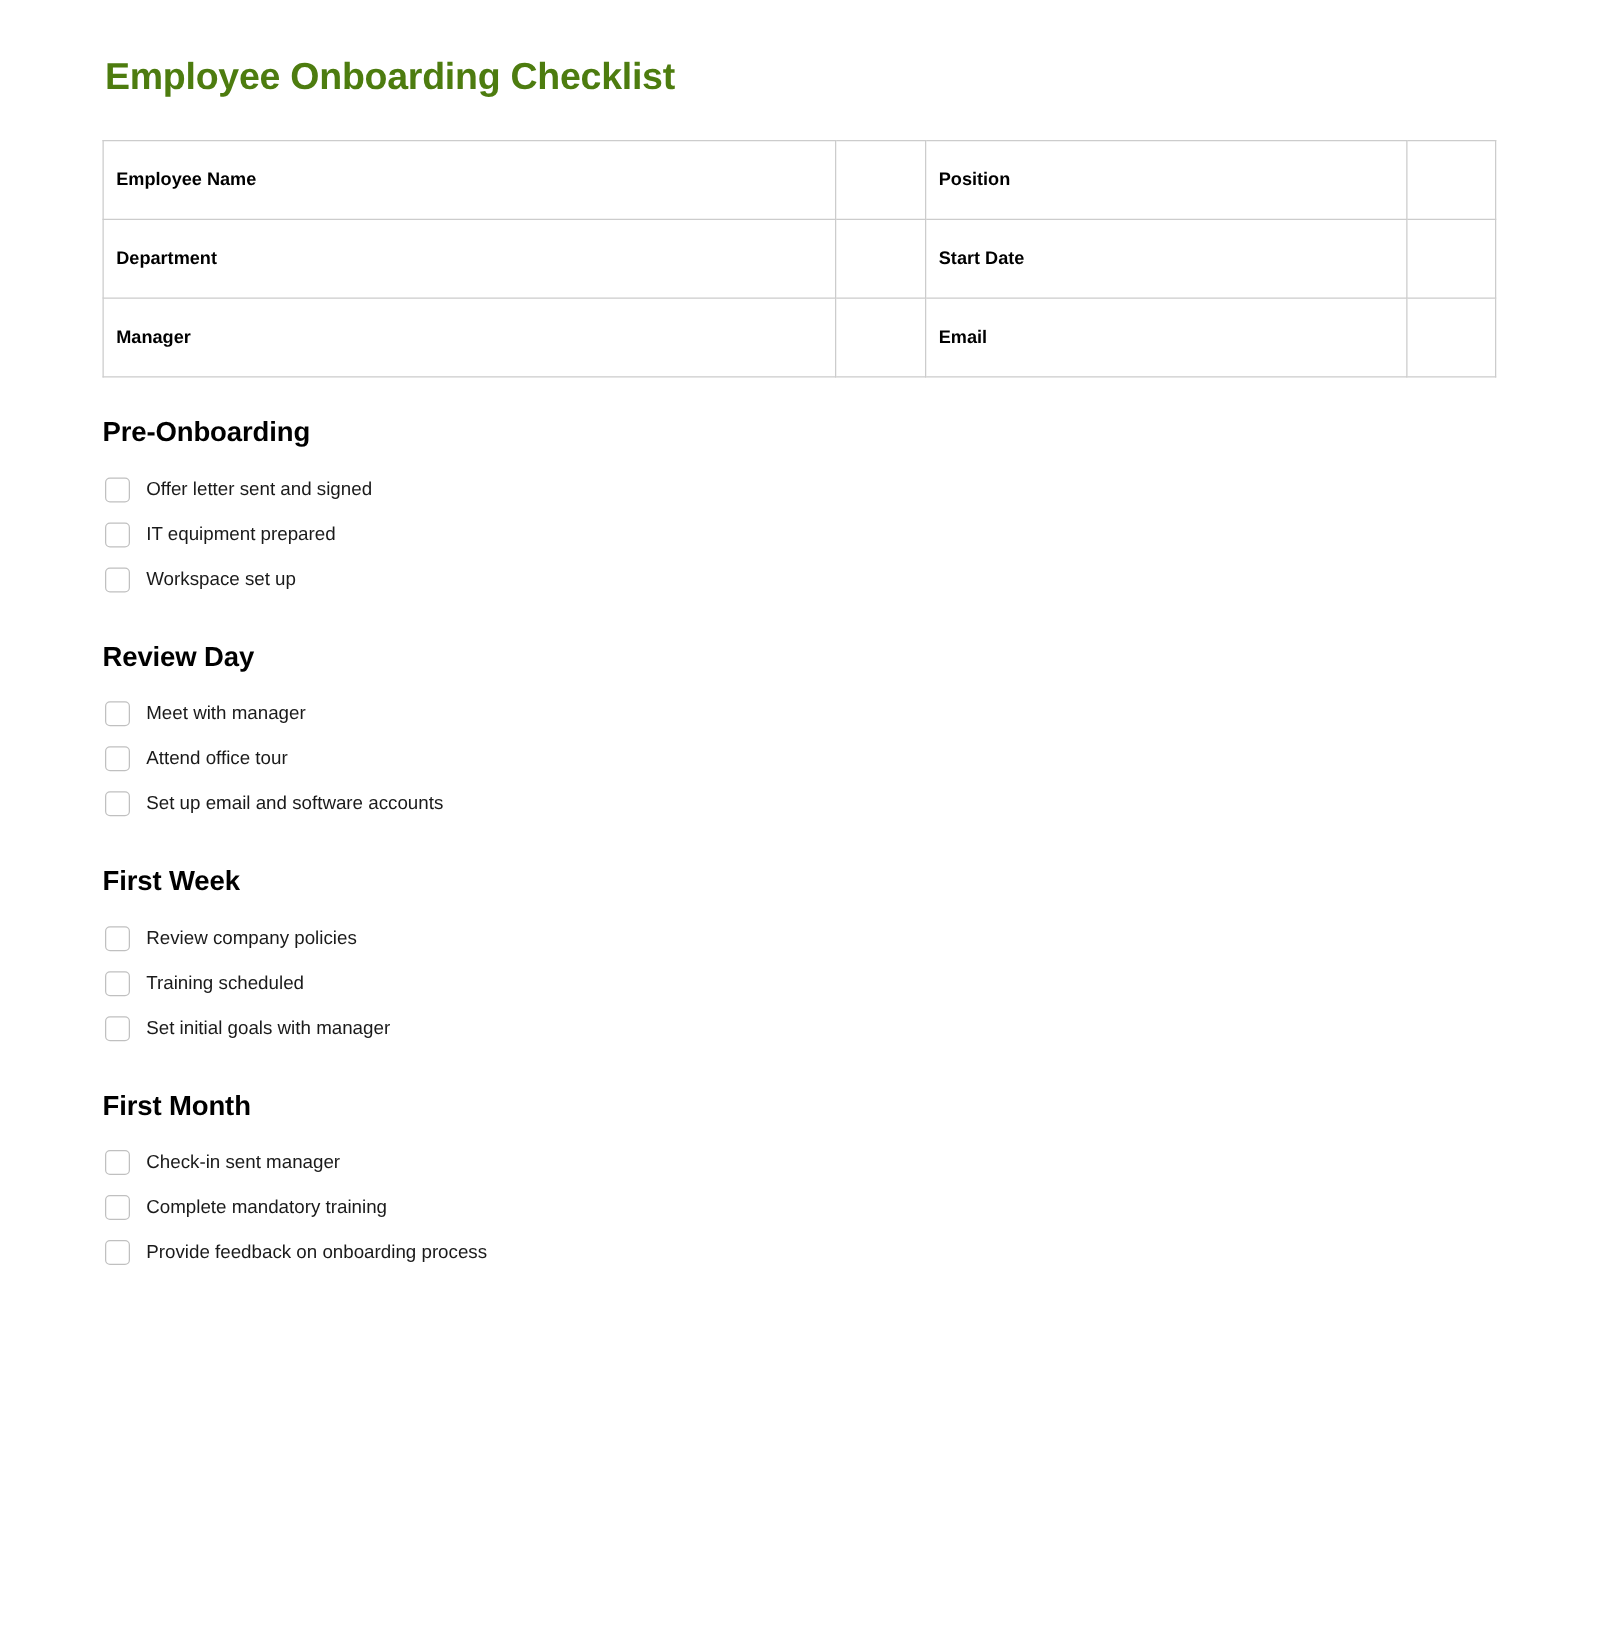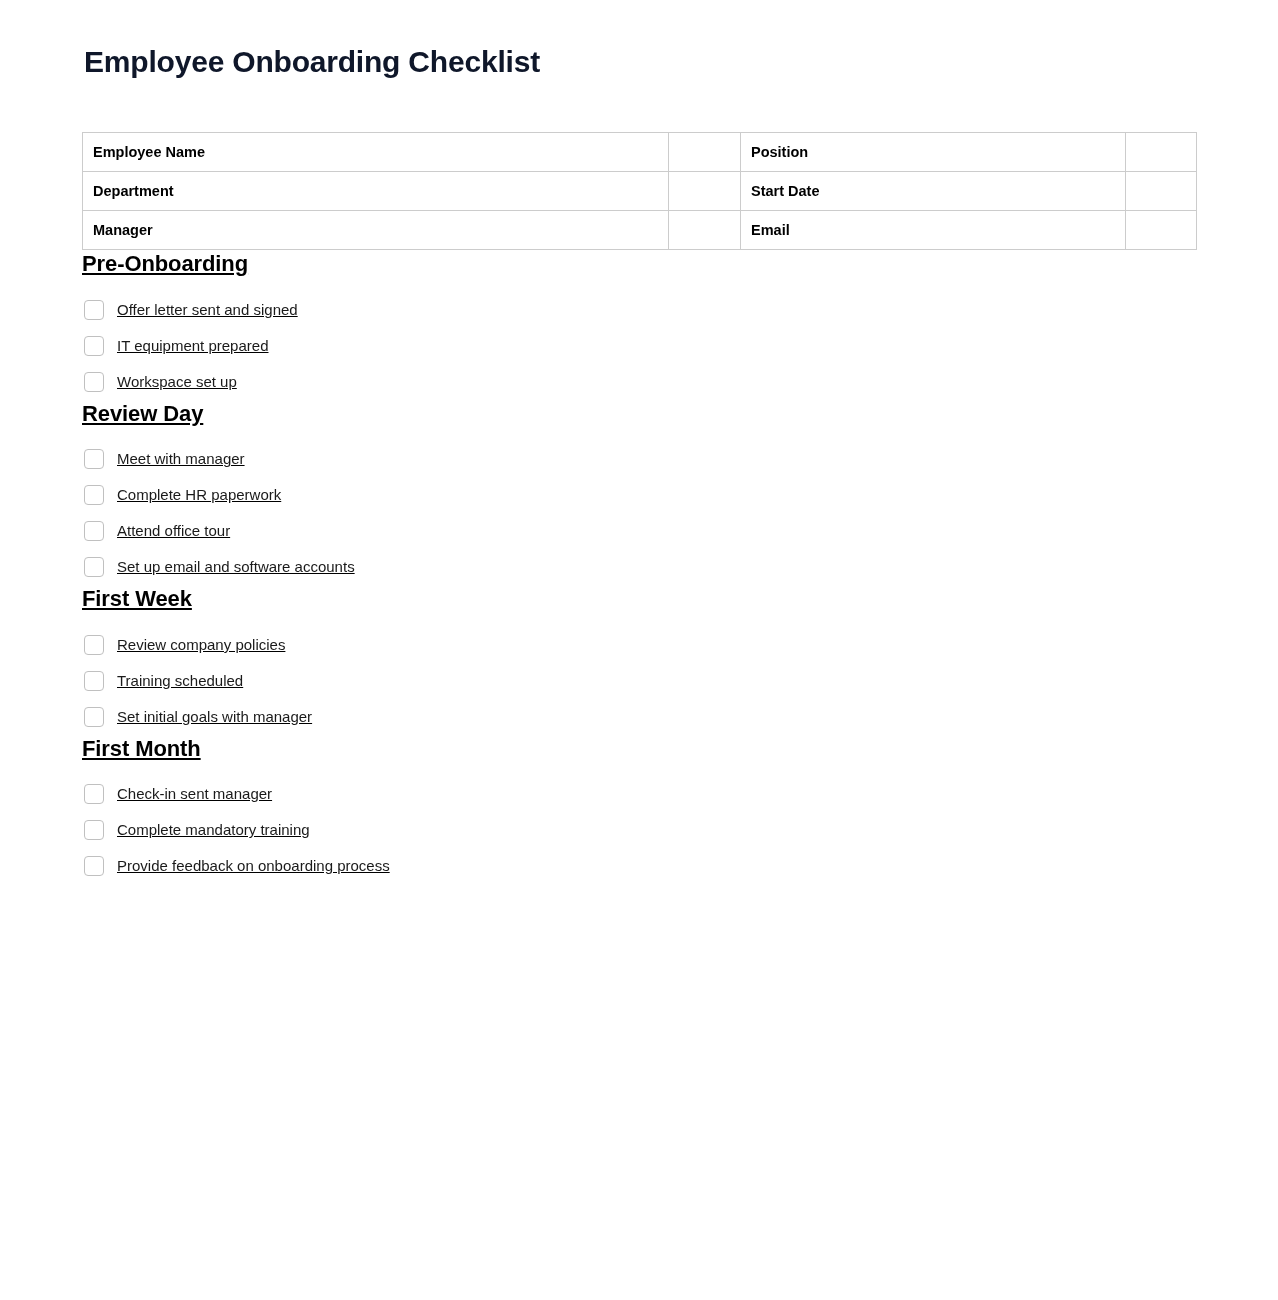--- a/index.html
+++ b/index.html
@@ -18,53 +18,53 @@
     box-sizing: border-box;
     width: 1278px;
     min-height: 1300px;
     padding: 44px 80px 40px 82px;
     background: #ffffff;
   }
   .doc-title {
     font-size: 30px;
     font-weight: bold;
     line-height: 1.2;
-    margin: 0 0 52px 2px;
+    margin: 0 0 32px 2px;
     letter-spacing: -0.2px;
-    color: #0f172a;
+    color: #4d7c0f;
   }
   table.info-table {
     border-collapse: collapse;
     width: 1114px;
     table-layout: fixed;
     margin: 0 0 0 0;
   }
   table.info-table td {
     border: 1px solid #cccccc;
     height: 38px;
-    padding: 0 10px;
+    padding: 12px 10px;
     vertical-align: middle;
     font-size: 14.5px;
     line-height: 1.3;
   }
   td.label-cell {
     font-weight: bold;
     color: #000000;
   }
   td.value-cell {
     font-weight: normal;
     color: #000000;
   }
   .col-label-a { width: 586px; }
   .col-value-a { width: 72px; }
   .col-label-b { width: 385px; }
   .col-value-b { width: 71px; }
 
   .section {
-    text-decoration: underline;
+    margin-top: 30px;
   }
   .section-heading {
     font-size: 22px;
     font-weight: bold;
     line-height: 1.25;
     margin: 0 0 14px 0;
     color: #000000;
     letter-spacing: -0.1px;
   }
   .check-list {
@@ -154,24 +154,20 @@
 
   <div class="section">
     <h2 class="section-heading">Review Day</h2>
     <ul class="check-list">
       <li class="check-item">
         <span class="checkbox"></span>
         <span class="check-label">Meet with manager</span>
       </li>
       <li class="check-item">
         <span class="checkbox"></span>
-        <span class="check-label">Complete HR paperwork</span>
-      </li>
-      <li class="check-item">
-        <span class="checkbox"></span>
         <span class="check-label">Attend office tour</span>
       </li>
       <li class="check-item">
         <span class="checkbox"></span>
         <span class="check-label">Set up email and software accounts</span>
       </li>
     </ul>
   </div>
 
   <div class="section">

